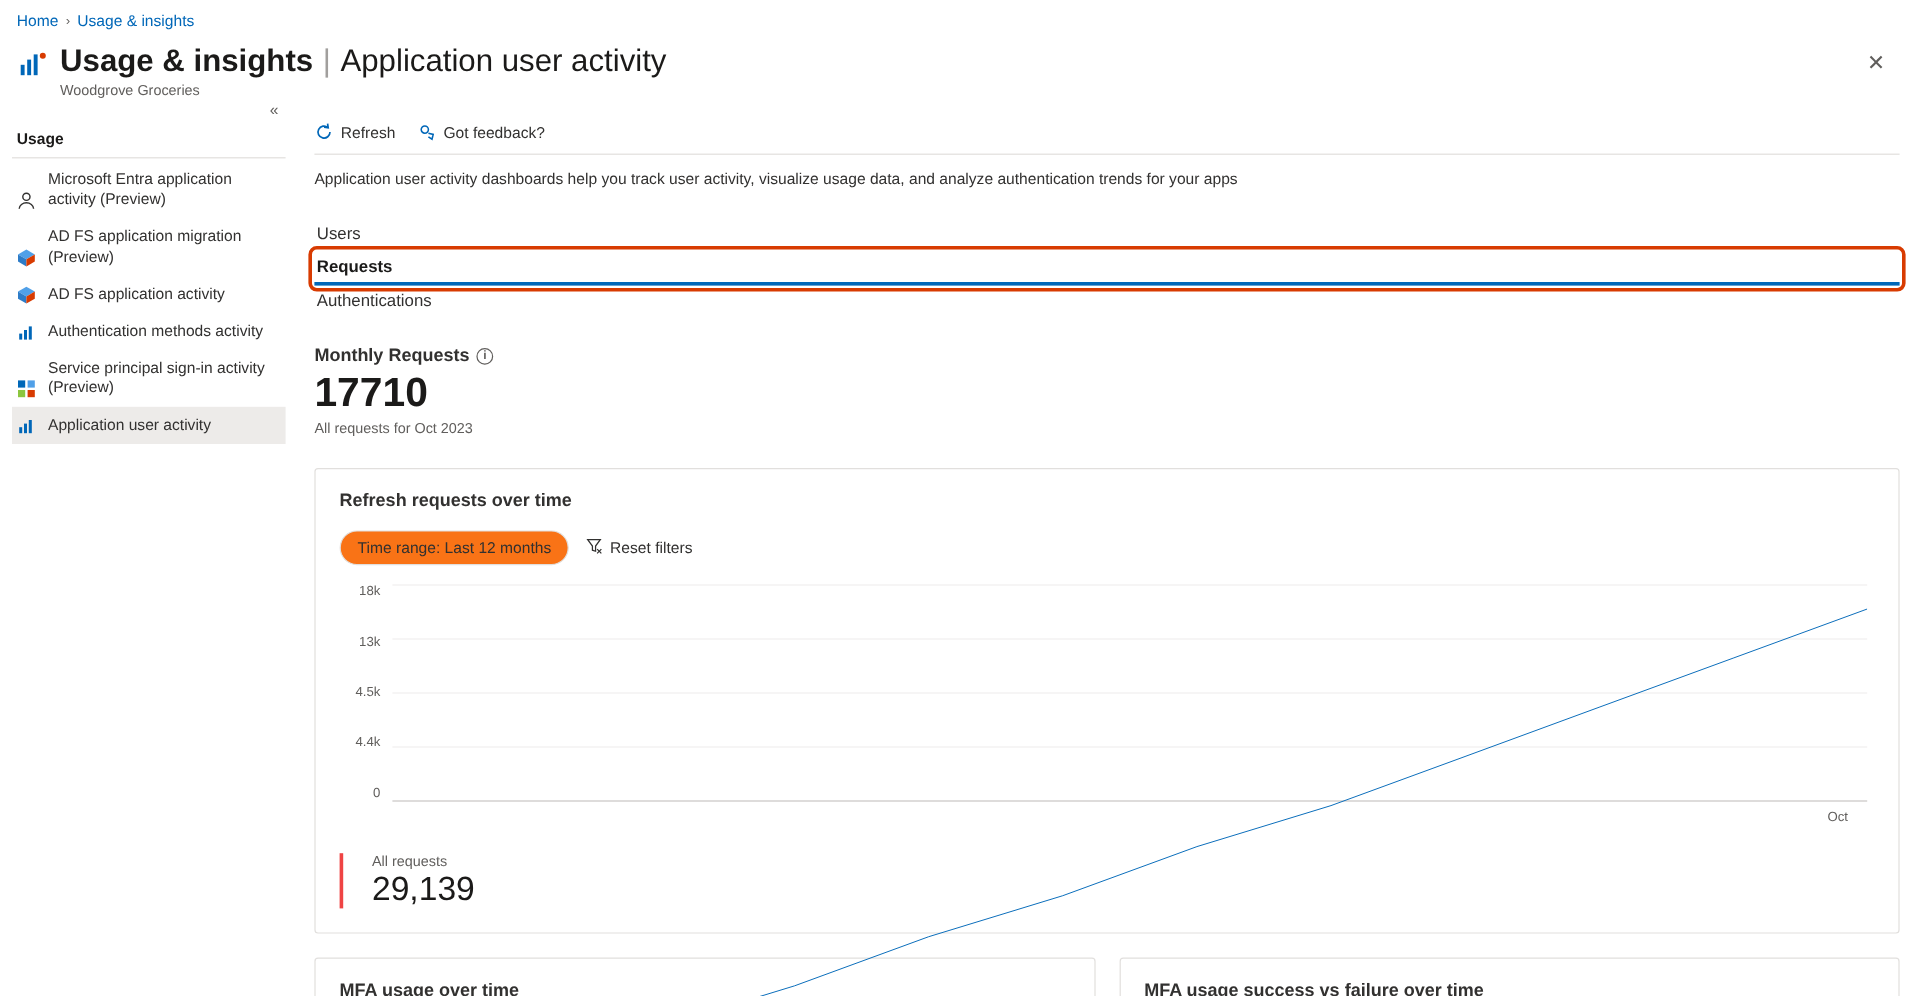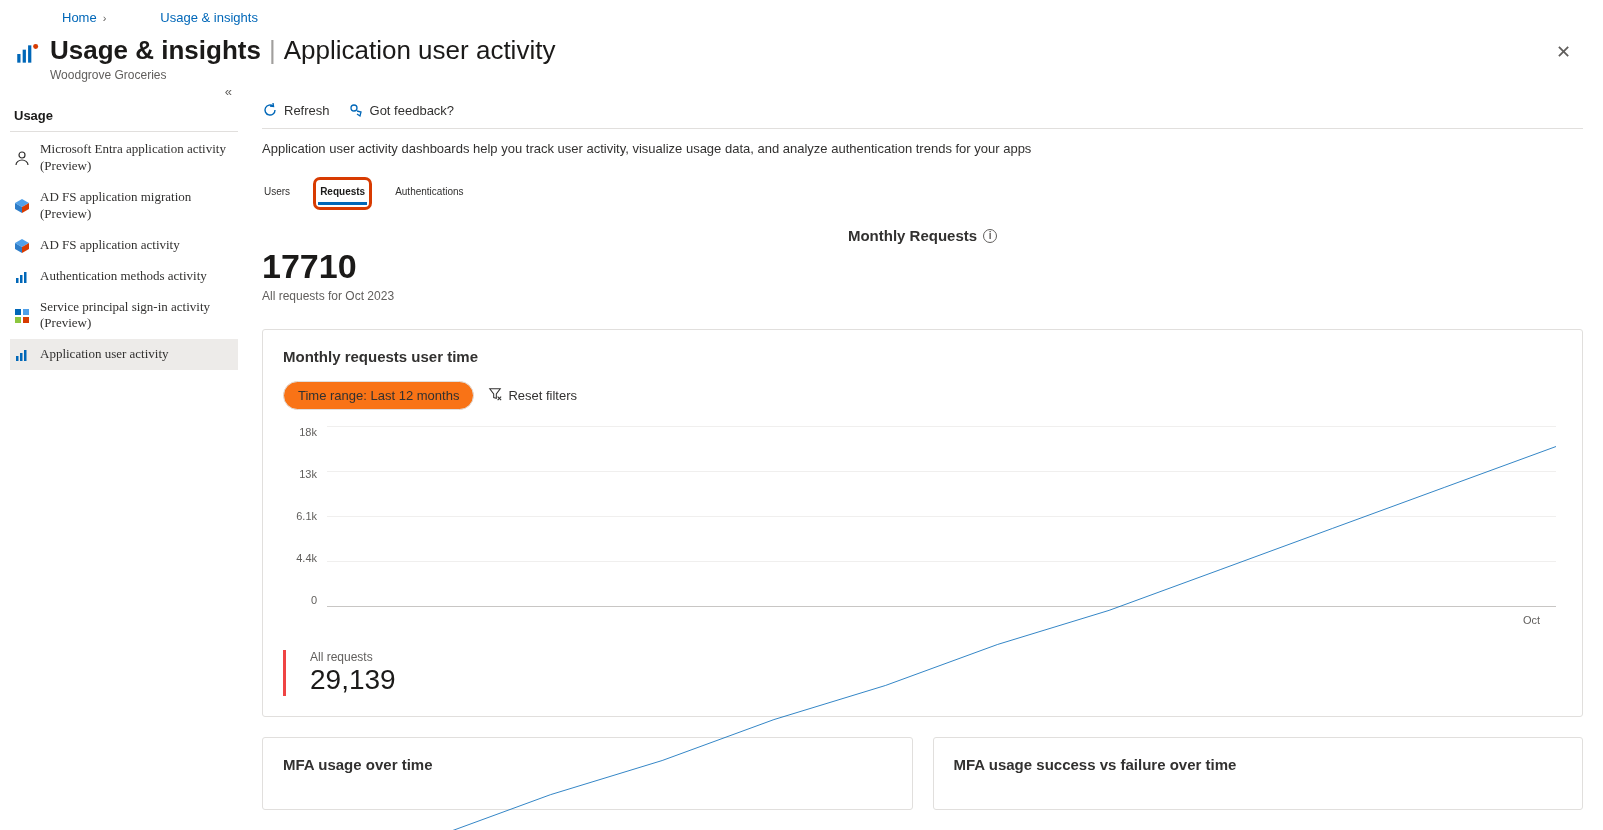--- a/index.html
+++ b/index.html
@@ -3,21 +3,21 @@
 <meta charset="utf-8">
 <style>
   * { box-sizing: border-box; margin: 0; padding: 0; }
   body {
     font-family: "Segoe UI", Tahoma, sans-serif;
     font-size: 13px;
     color: #323130;
     background: #ffffff;
     width: 1603px;
   }
-  a { text-decoration: none; margin-left: 48px; }
+  a { text-decoration: none; }
 
   
   .breadcrumb {
     display: flex;
     align-items: center;
     gap: 6px;
     padding: 10px 14px 6px 14px;
     font-size: 13px;
   }
   .breadcrumb a { color: #0067b8; }
@@ -85,27 +85,26 @@
     padding: 14px 4px 8px 4px;
     color: #1b1a19;
   }
   .sidebar-divider {
     height:1px;
     background:#e1dfdd;
     margin: 0 0 2px 0;
   }
   .sidebar-item {
     display:flex;
-    align-items:center;
+    align-items:flex-end;
     gap:10px;
     padding:7px 6px 7px 4px;
     cursor:pointer;
     line-height:1.3;
     color:#323130;
-    font-family:Liberation Serif, serif;
   }
   .sidebar-item.active { background:#edebe9; }
   .sidebar-item .side-icon {
     width:16px; height:16px; flex:0 0 16px;
     margin-top:1px;
     display:flex; align-items:center; justify-content:center;
   }
   .sidebar-item .side-label { flex:1; }
 
   
@@ -132,23 +131,23 @@
 
   .description {
     color:#323130;
     font-size:13px;
     margin: 4px 0 26px 0;
   }
 
   
   .tabs {
     display:flex;
-    gap:26px;
-    font-size:10px;
+    font-size:14px;
     margin-bottom:22px;
+    flex-direction:column;
   }
   .tab {
     padding: 4px 2px 8px 2px;
     cursor:pointer;
     color:#323130;
     position:relative;
   }
   .tab.active {
     font-weight:600;
     color:#1b1a19;
@@ -167,21 +166,20 @@
   }
 
   
   .metric-heading {
     display:flex;
     align-items:center;
     gap:6px;
     font-size:15px;
     font-weight:600;
     margin-bottom:4px;
-    justify-content:center;
   }
   .info-ic {
     width:14px; height:14px;
     border:1px solid #605e5c;
     border-radius:50%;
     display:inline-flex; align-items:center; justify-content:center;
     font-size:10px; color:#605e5c;
   }
   .metric-value {
     font-size:34px;
@@ -416,40 +414,40 @@
     <div>
       <div class="metric-heading">
         <span>Monthly Requests</span>
         <span class="info-ic">i</span>
       </div>
       <div class="metric-value">17710</div>
       <div class="metric-sub">All requests for Oct 2023</div>
     </div>
 
     <div class="card">
-      <div class="card-title">Monthly requests user time</div>
+      <div class="card-title">Refresh requests over time</div>
       <div class="filter-row">
         <div class="pill">Time range: Last 12 months</div>
         <div class="reset-filters">
           <span>
             <svg viewBox="0 0 16 16" width="14" height="14">
                 <path d="M2 2h12l-4.5 6v5l-3-1v-4L2 2z" fill="none" stroke="#323130" stroke-width="1.2"></path>
                 <line x1="11" y1="11" x2="15" y2="15" stroke="#323130" stroke-width="1.2"></line>
                 <line x1="15" y1="11" x2="11" y2="15" stroke="#323130" stroke-width="1.2"></line>
               </svg>
           </span>
           <span>Reset filters</span>
         </div>
       </div>
 
       <div class="chart-wrap">
         <div class="chart-ylabels">
           <span>18k</span>
           <span>13k</span>
-          <span>6.1k</span>
+          <span>4.5k</span>
           <span>4.4k</span>
           <span>0</span>
         </div>
         <div class="chart-plot">
           <div class="gridline" style="top:0%"></div>
           <div class="gridline" style="top:25%"></div>
           <div class="gridline" style="top:50%"></div>
           <div class="gridline" style="top:75%"></div>
           <div class="gridline axis" style="top:100%"></div>
           <svg class="chart-line" viewBox="0 0 100 100" preserveAspectRatio="none">

